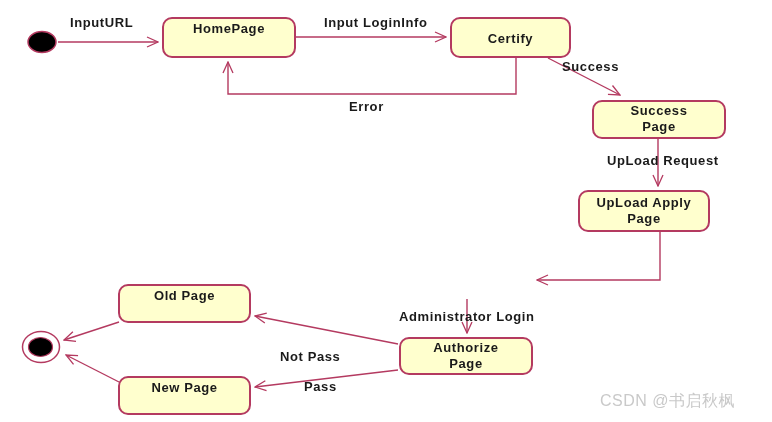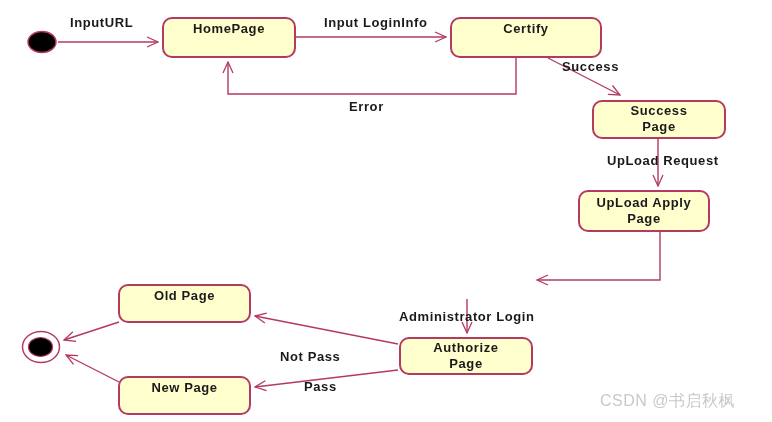--- a/index.html
+++ b/index.html
@@ -75,21 +75,21 @@
     <g>
       <ellipse class="final-outer" cx="41" cy="347" rx="18.5" ry="15.5"></ellipse>
       <ellipse class="final-inner" cx="40.5" cy="347" rx="12" ry="9.5"></ellipse>
     </g>
   </svg>
 
   <div class="node" style="left:162px;top:17px;width:134px;height:41px;">
     <span>HomePage</span>
   </div>
 
-  <div class="node" style="left:450px;top:17px;width:152px;height:41px;">
+  <div class="node" style="left:450px;top:17px;width:121px;height:41px;justify-content:center;">
     <span>Certify</span>
   </div>
 
   <div class="node" style="left:592px;top:100px;width:134px;height:39px;padding-top:1px;">
     <span>Success</span>
     <span>Page</span>
   </div>
 
   <div class="node" style="left:578px;top:190px;width:132px;height:42px;padding-top:3px;">
     <span>UpLoad Apply</span>

